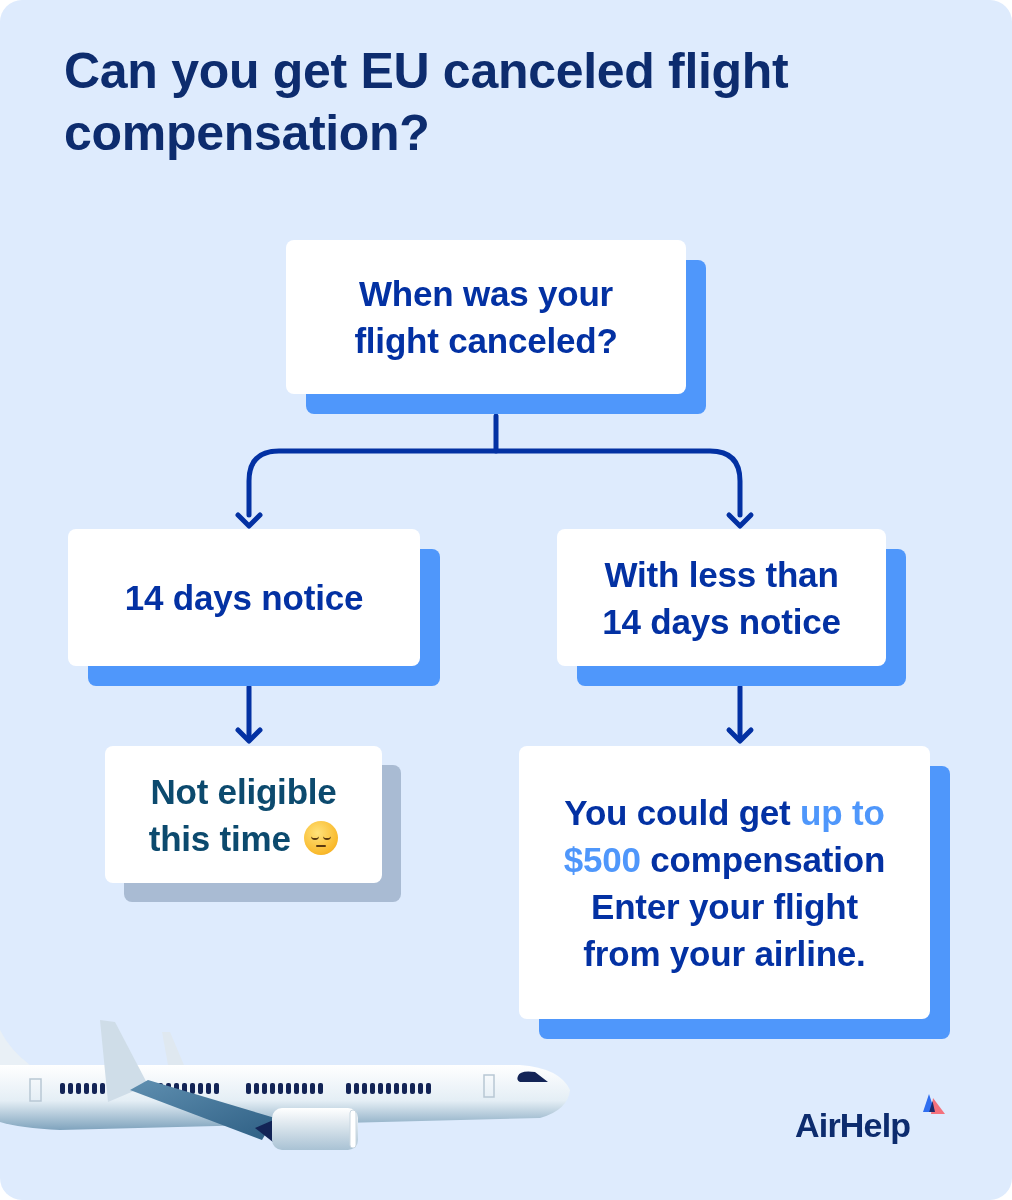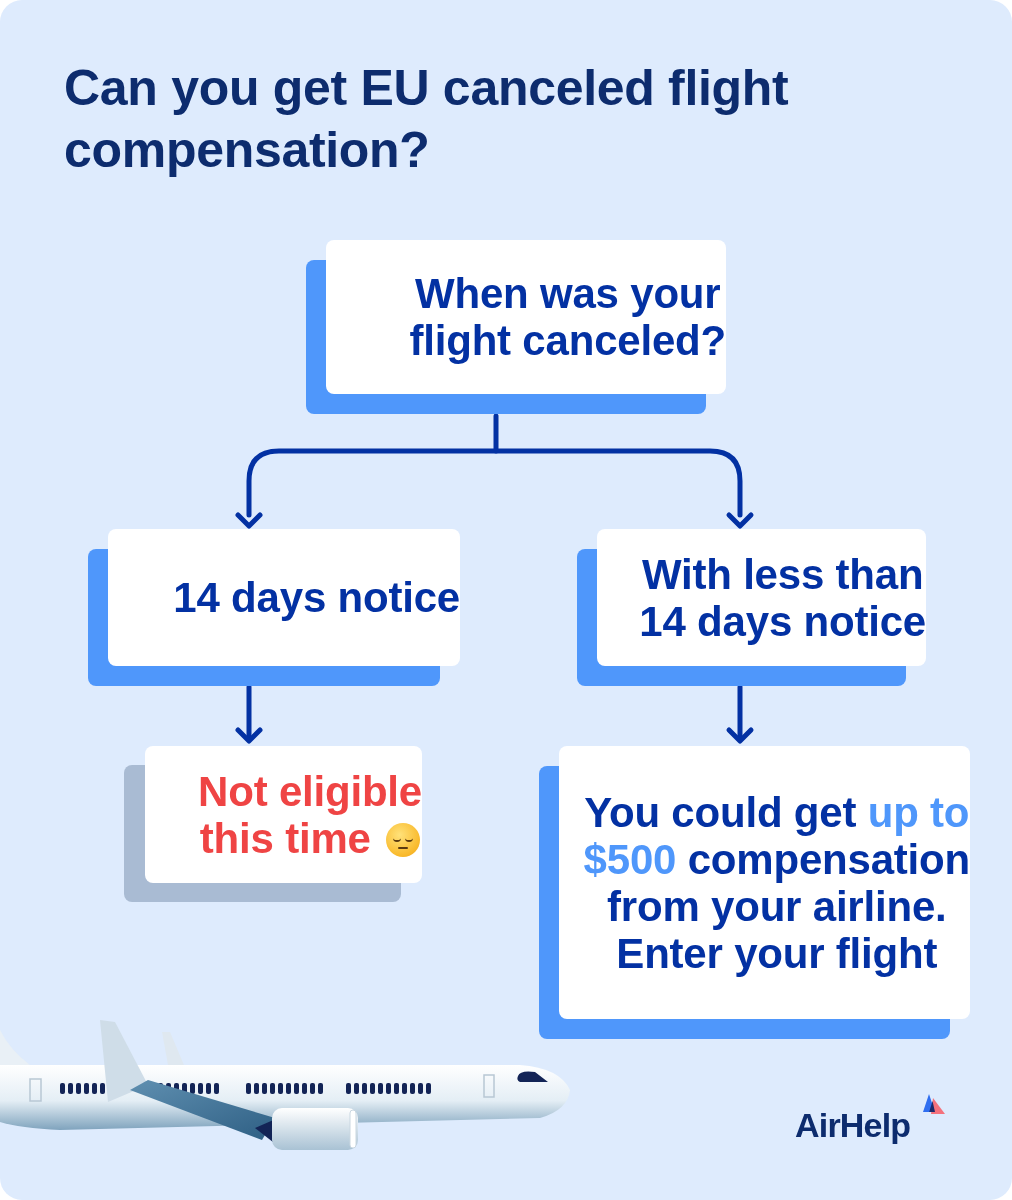--- a/index.html
+++ b/index.html
@@ -1,23 +1,23 @@
 <!DOCTYPE html>
 <html><head>
   <meta charset="utf-8">
   <style>
     html, body { margin: 0; padding: 0; background: #ffffff; }
     body { width: 1012px; height: 1200px; position: relative; overflow: hidden; font-family: "Liberation Sans", "DejaVu Sans", sans-serif; }
     .canvas { position: absolute; left: 0; top: 0; width: 1012px; height: 1200px; background: #deebfd; border-radius: 22px; overflow: hidden; }
-    .title { position: absolute; left: 64px; top: 57px; width: 760px; margin: 0; font-size: 50px; line-height: 62px; font-weight: 700; color: #0d2c6e; letter-spacing: -0.3px; }
+    .title { position: absolute; left: 64px; top: 40px; width: 760px; margin: 0; font-size: 50px; line-height: 62px; font-weight: 700; color: #0d2c6e; letter-spacing: -0.3px; }
     .node { position: absolute; }
     .node .shadow { position: absolute; border-radius: 8px; background: #4f97fb; }
-    .node .card { position: absolute; left: 0; top: 0; background: #ffffff; border-radius: 8px; display: flex; align-items: center; justify-content: flex-end; text-align: center; color: #0331a3; font-weight: 700; font-size: 42px; line-height: 47px; letter-spacing: -0.2px; margin-left: 40px; }
+    .node .card { position: absolute; left: 0; top: 0; background: #ffffff; border-radius: 8px; display: flex; align-items: center; justify-content: center; text-align: center; color: #0331a3; font-weight: 700; font-size: 35px; line-height: 47px; letter-spacing: -0.2px; }
     .node.muted .shadow { background: #a9bbd3; }
-    .node.muted .card { color: #ef4444; }
+    .node.muted .card { color: #0c4a6e; }
     .hl { color: #4f97fb; }
     .emoji { display: inline-block; width: 34px; height: 34px; border-radius: 50%; background: radial-gradient(circle at 40% 35%, #ffe27a, #f9b92b 70%, #e89a1a); position: relative; vertical-align: -4px; margin-left: 4px; }
     .emoji::before, .emoji::after { content: ""; position: absolute; top: 14px; width: 8px; height: 3px; border-bottom: 2px solid #5a3a10; border-radius: 0 0 6px 6px; }
     .emoji::before { left: 7px; }
     .emoji::after { right: 7px; }
     .emoji .mouth { position: absolute; left: 12px; top: 24px; width: 10px; height: 2px; background: #5a3a10; border-radius: 1px; }
     svg.connectors { position: absolute; left: 0; top: 0; }
     .logo { position: absolute; left: 795px; top: 1100px; width: 160px; height: 50px; }
     .logo-text { position: absolute; left: 0; top: 6px; font-size: 34px; font-weight: 700; color: #0d2c6e; letter-spacing: -0.8px; }
     .logo-mark { position: absolute; left: 128px; top: -10px; }
@@ -94,22 +94,22 @@
   <div class="node" style="left:519px; top:746px;">
     <div class="shadow" style="left:20px; top:20px; width:411px; height:273px;"></div>
     <div class="card" style="width:411px; height:273px;">
       <div>
         <div>
           <span>You could get </span><span class="hl">up to</span>
         </div>
         <div>
           <span class="hl">$500</span><span> compensation</span>
         </div>
+        <div>Enter your flight</div>
         <div>from your airline.</div>
-        <div>Enter your flight</div>
       </div>
     </div>
   </div>
 
   <svg class="plane" width="600" height="160" viewBox="0 0 600 160">
     <defs>
       <linearGradient id="fus" x1="0" y1="0" x2="0" y2="1">
         <stop offset="0" stop-color="#ffffff"></stop>
         <stop offset="0.55" stop-color="#e4eef5"></stop>
         <stop offset="1" stop-color="#7fa3bd"></stop>

